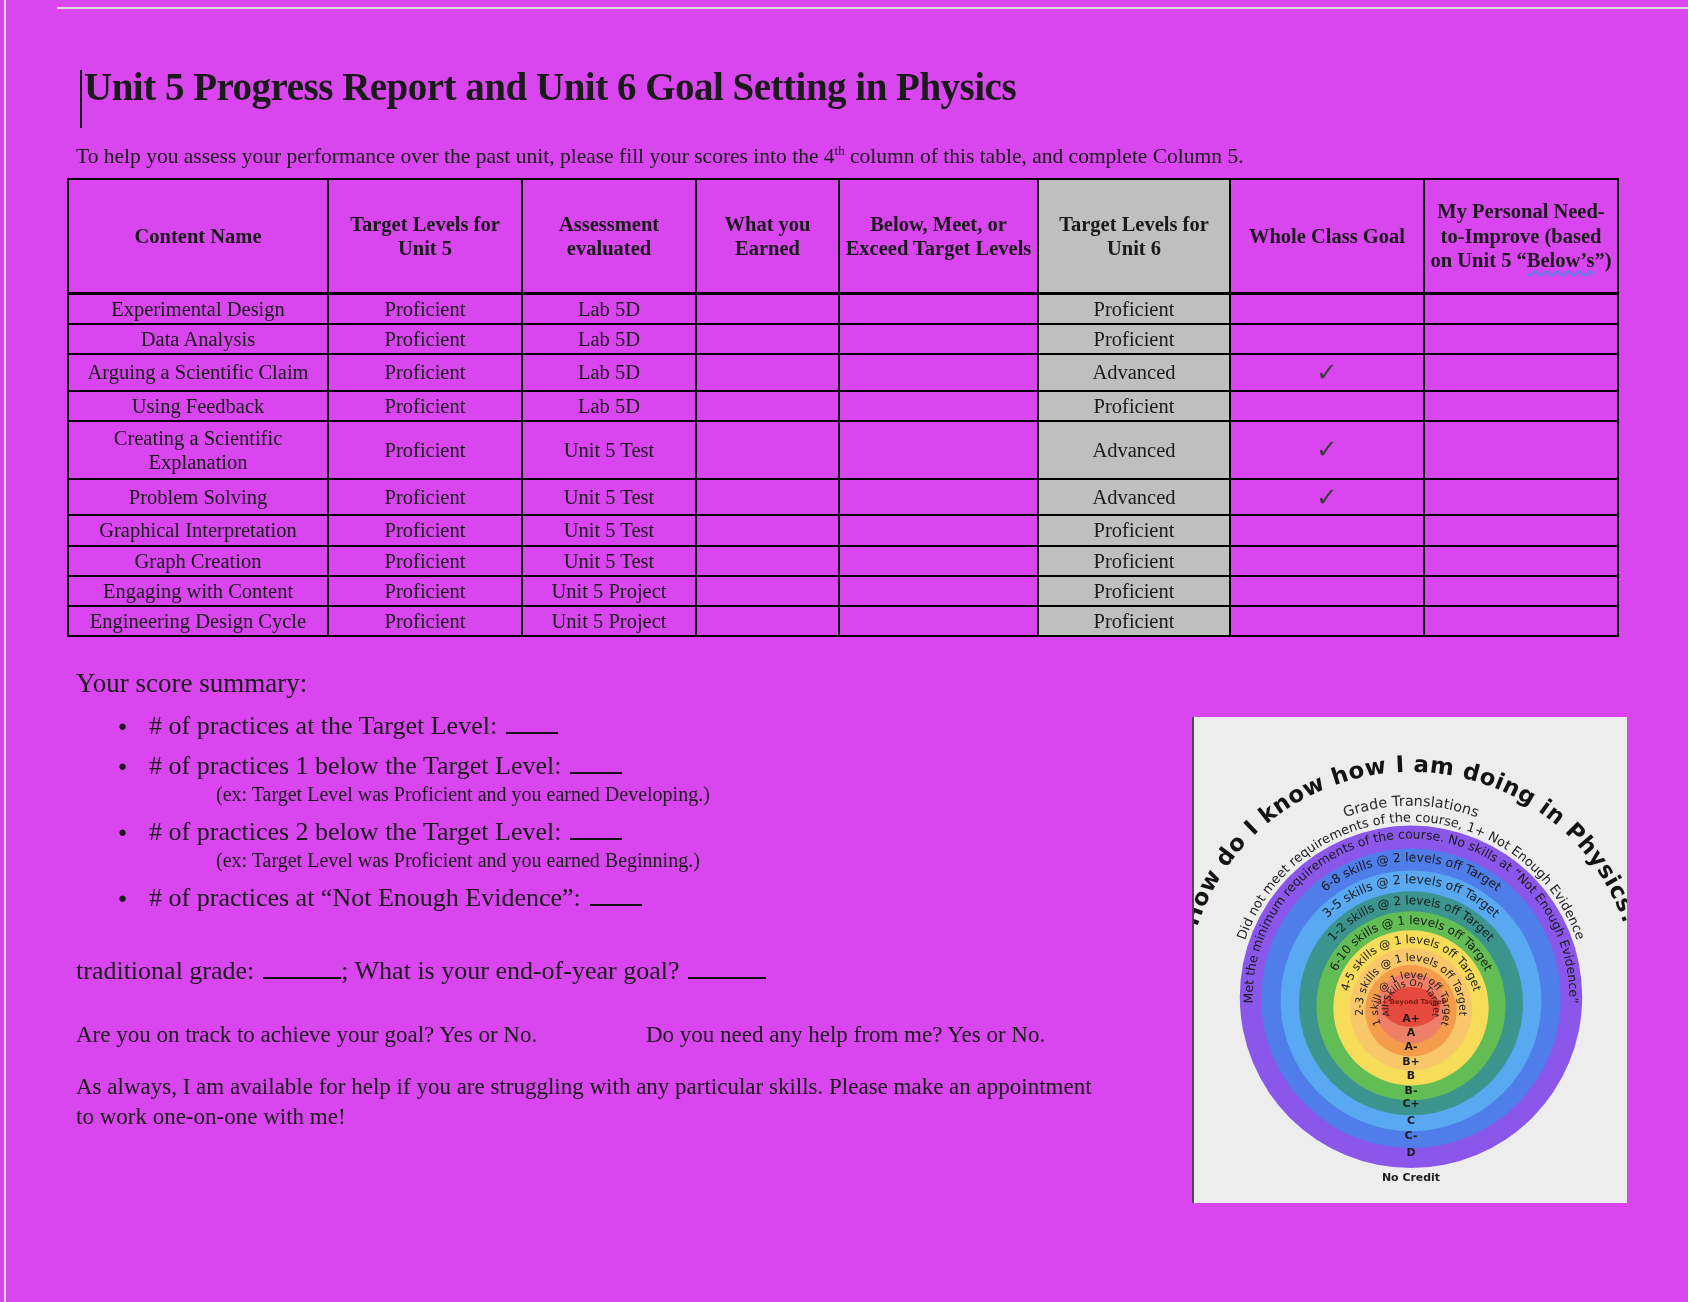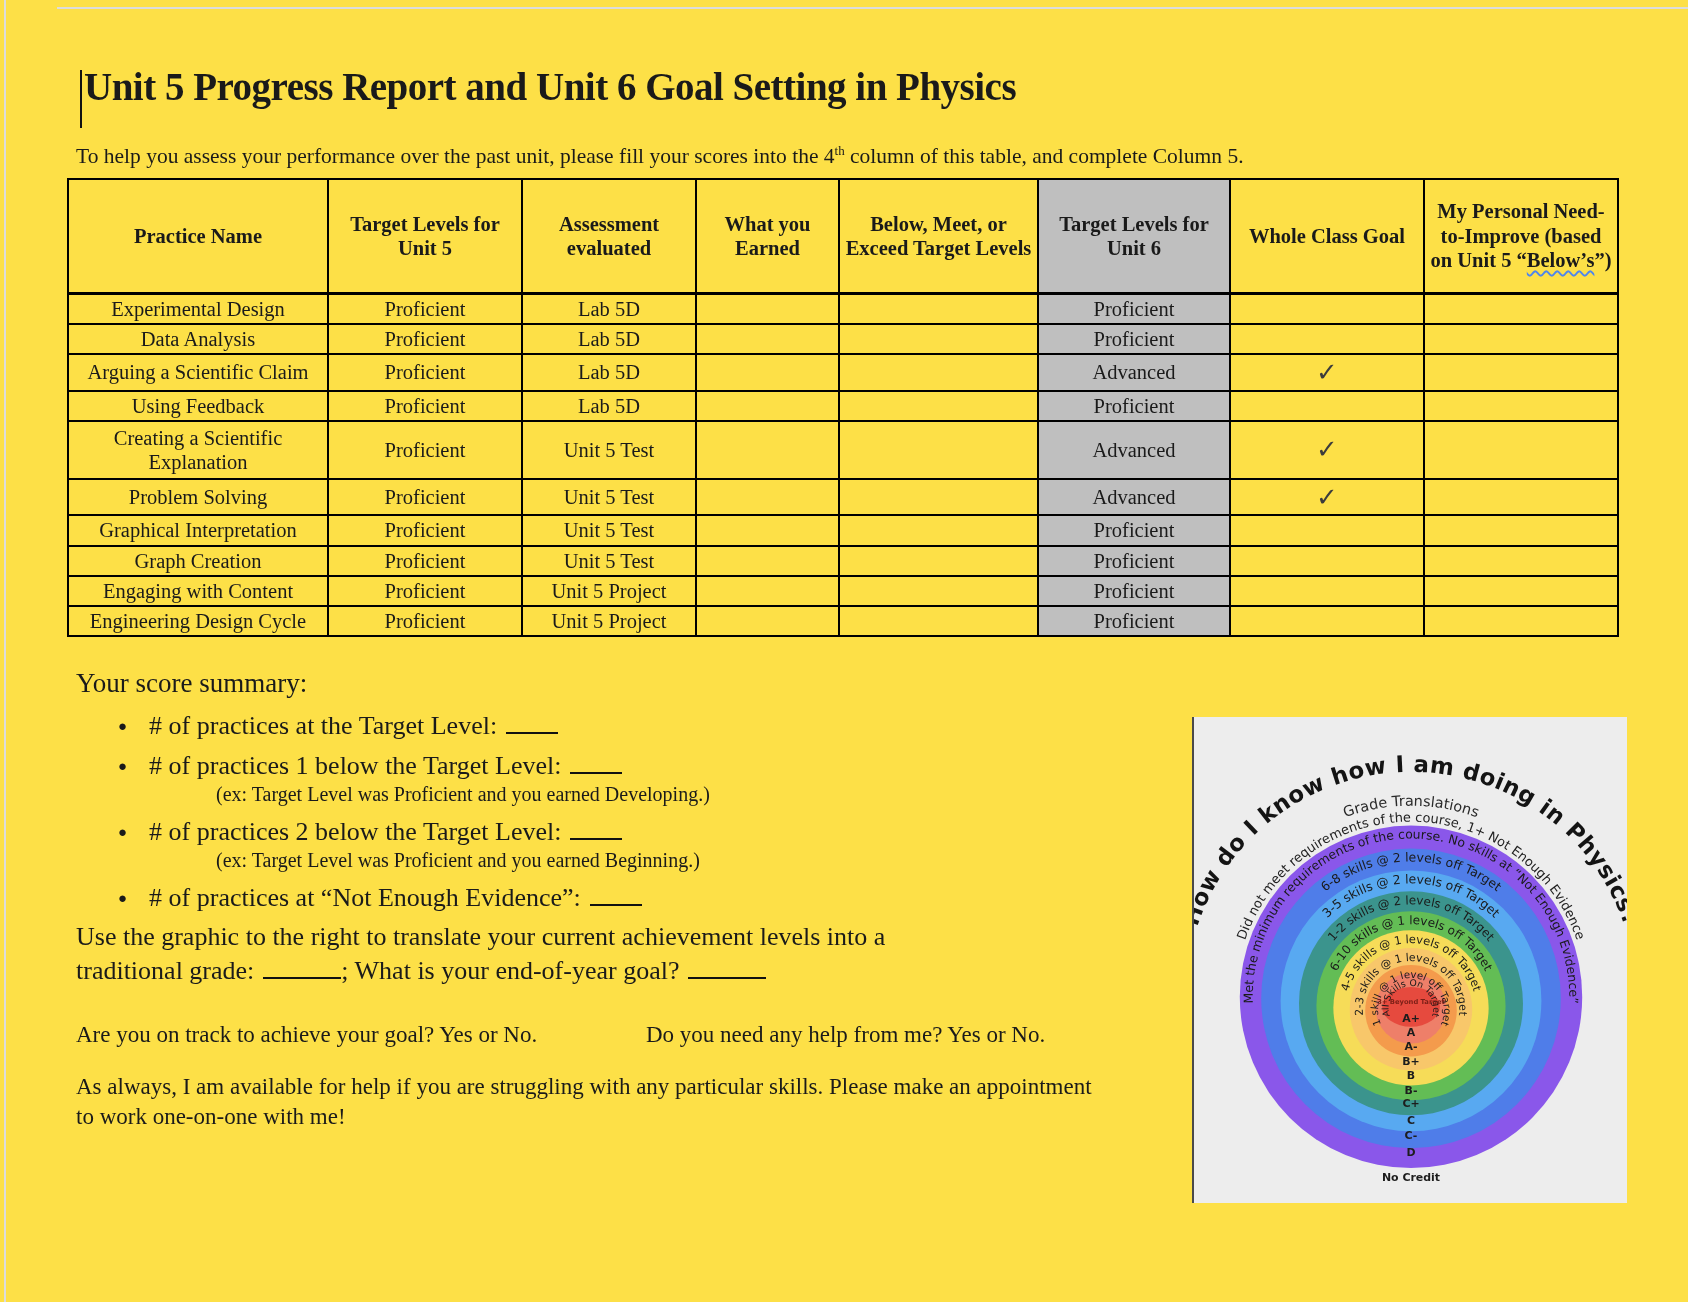--- a/index.html
+++ b/index.html
@@ -1,17 +1,17 @@
 <!DOCTYPE html>
 <html><head>
 <meta charset="utf-8">
 <style>
   * { margin:0; padding:0; box-sizing:border-box; }
   html,body { background:#ffffff; }
-  #stage { position:relative; width:1688px; height:1302px; background:#fde047; overflow:hidden;
+  #stage { position:relative; width:1688px; height:1302px; background:#d946ef; overflow:hidden;
            font-family:"Liberation Serif", serif; color:#1a1a1a; }
   .page-edge-v { position:absolute; left:4px; top:0; width:2px; height:1302px; background:#dcdcdc; }
   .page-edge-h { position:absolute; left:57px; top:7px; right:0; height:2px; background:#dcdcdc; }
   .cursor { position:absolute; left:80px; top:70px; width:2px; height:58px; background:#111; }
 
   .title { position:absolute; left:84px; top:64px; font-size:39px; font-weight:700; letter-spacing:-0.5px; white-space:nowrap; }
   .intro { position:absolute; left:76px; top:143px; font-size:21.5px; }
   .sup   { font-size:13px; vertical-align:super;margin-top:20px; }
 
   table.grid { position:absolute; left:67px; top:178px; border-collapse:collapse; table-layout:fixed;
@@ -63,21 +63,21 @@
         <col style="width:194px">
         <col style="width:174px">
         <col style="width:143px">
       <col style="width:199px">
         <col style="width:192px">
         <col style="width:194px">
         <col style="width:194px">
     </colgroup>
     <thead>
       <tr>
-        <th>Practice Name</th>
+        <th>Content Name</th>
         <th>Target Levels for Unit 5</th>
         <th>Assessment evaluated</th>
         <th>What you Earned</th>
         <th id="th-below-meet"><span class="u">Below</span><span>, </span><span class="u">Meet</span><span>, or </span><span class="u">Exceed</span><span> Target Levels</span></th>
         <th class="graycell">Target Levels for Unit 6</th>
         <th>Whole Class Goal</th>
         <th id="th-improve"><span>My Personal Need-to-Improve (based on Unit 5 “</span><span class="wavy">Below’s</span><span>”)</span></th>
       </tr>
     </thead>
     <tbody id="table-body">
@@ -205,21 +205,21 @@
         </div>
         <div class="s-note">(ex: Target Level was Proficient and you earned Beginning.)</div>
         <div class="s-item">
           <span class="dot">●</span>
           <span># of practices at “Not Enough Evidence”:</span>
           <span class="blank b52"></span>
         </div>
       </div>
   </div>
 
-  <p class="prompt"><span>Use the graphic to the right to translate your current achievement levels into a</span><br><span>traditional grade:</span><span class="blank b78"></span><span>; What is your end-of-year goal?</span><span class="blank b78"></span></p>
+  <p class="prompt"><br><span>traditional grade:</span><span class="blank b78"></span><span>; What is your end-of-year goal?</span><span class="blank b78"></span></p>
 
   <div class="questions">
     <span>Are you on track to achieve your goal? Yes or No.</span>
     <span class="q2">Do you need any help from me? Yes or No.</span>
   </div>
 
   <p class="closing"><span>As always, I am available for help if you are struggling with any particular skills. Please make an appointment</span><br><span>to work one-on-one with me!</span></p>
 
   <div class="wheel-box">
     <svg id="wheel-svg" viewBox="0 0 435 486">

